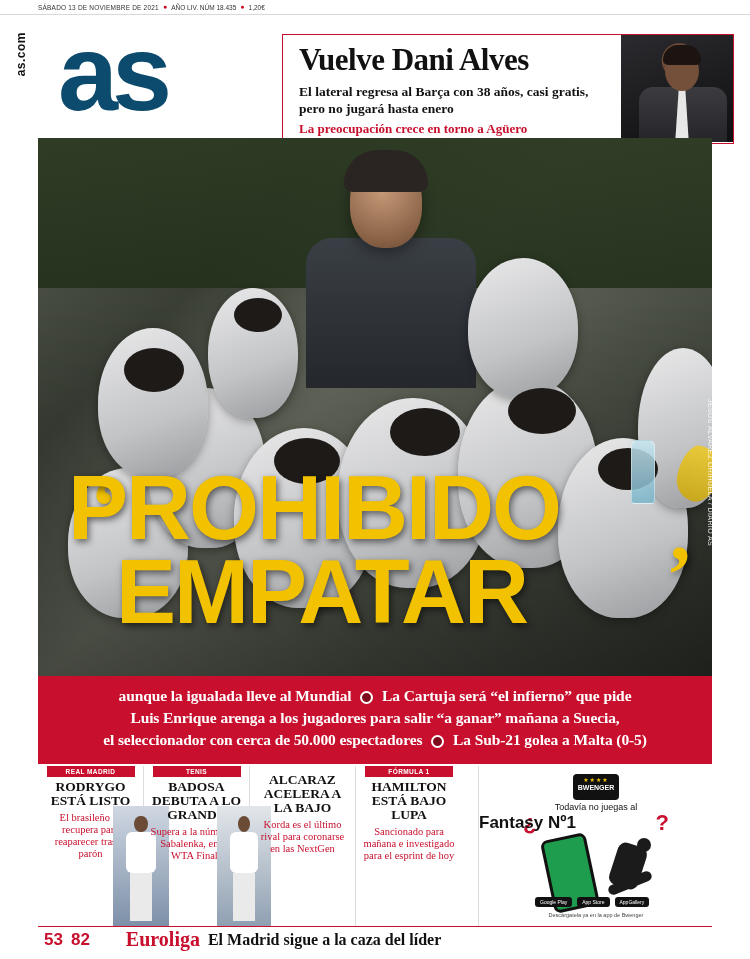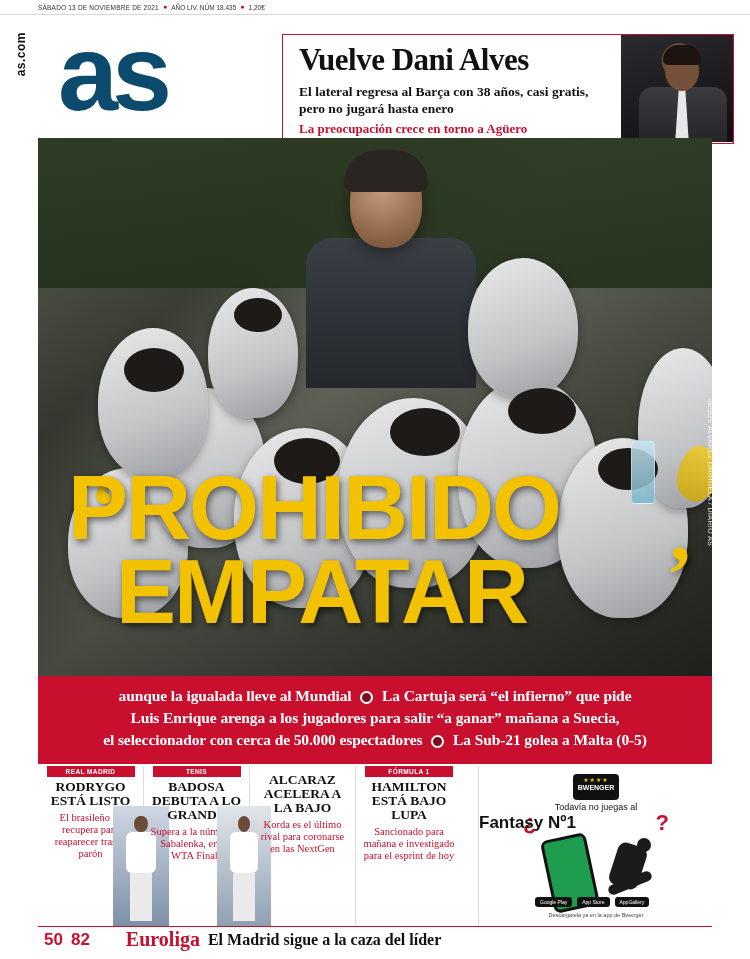--- a/index.html
+++ b/index.html
@@ -420,19 +420,19 @@
       <div class="stores">
         <span class="store">Google Play</span>
         <span class="store">App Store</span>
         <span class="store">AppGallery</span>
       </div>
       <div class="dl">Descárgatela ya en la app de Bwenger</div>
     </div>
   </div>
 
   <div class="footer">
-    <span class="score">50</span>
+    <span class="score">53</span>
     <span class="score">82</span>
     <span class="league">Euroliga</span>
     <span class="ftext">El Madrid sigue a la caza del líder</span>
   </div>
 
 </div>
 
 </body></html>

